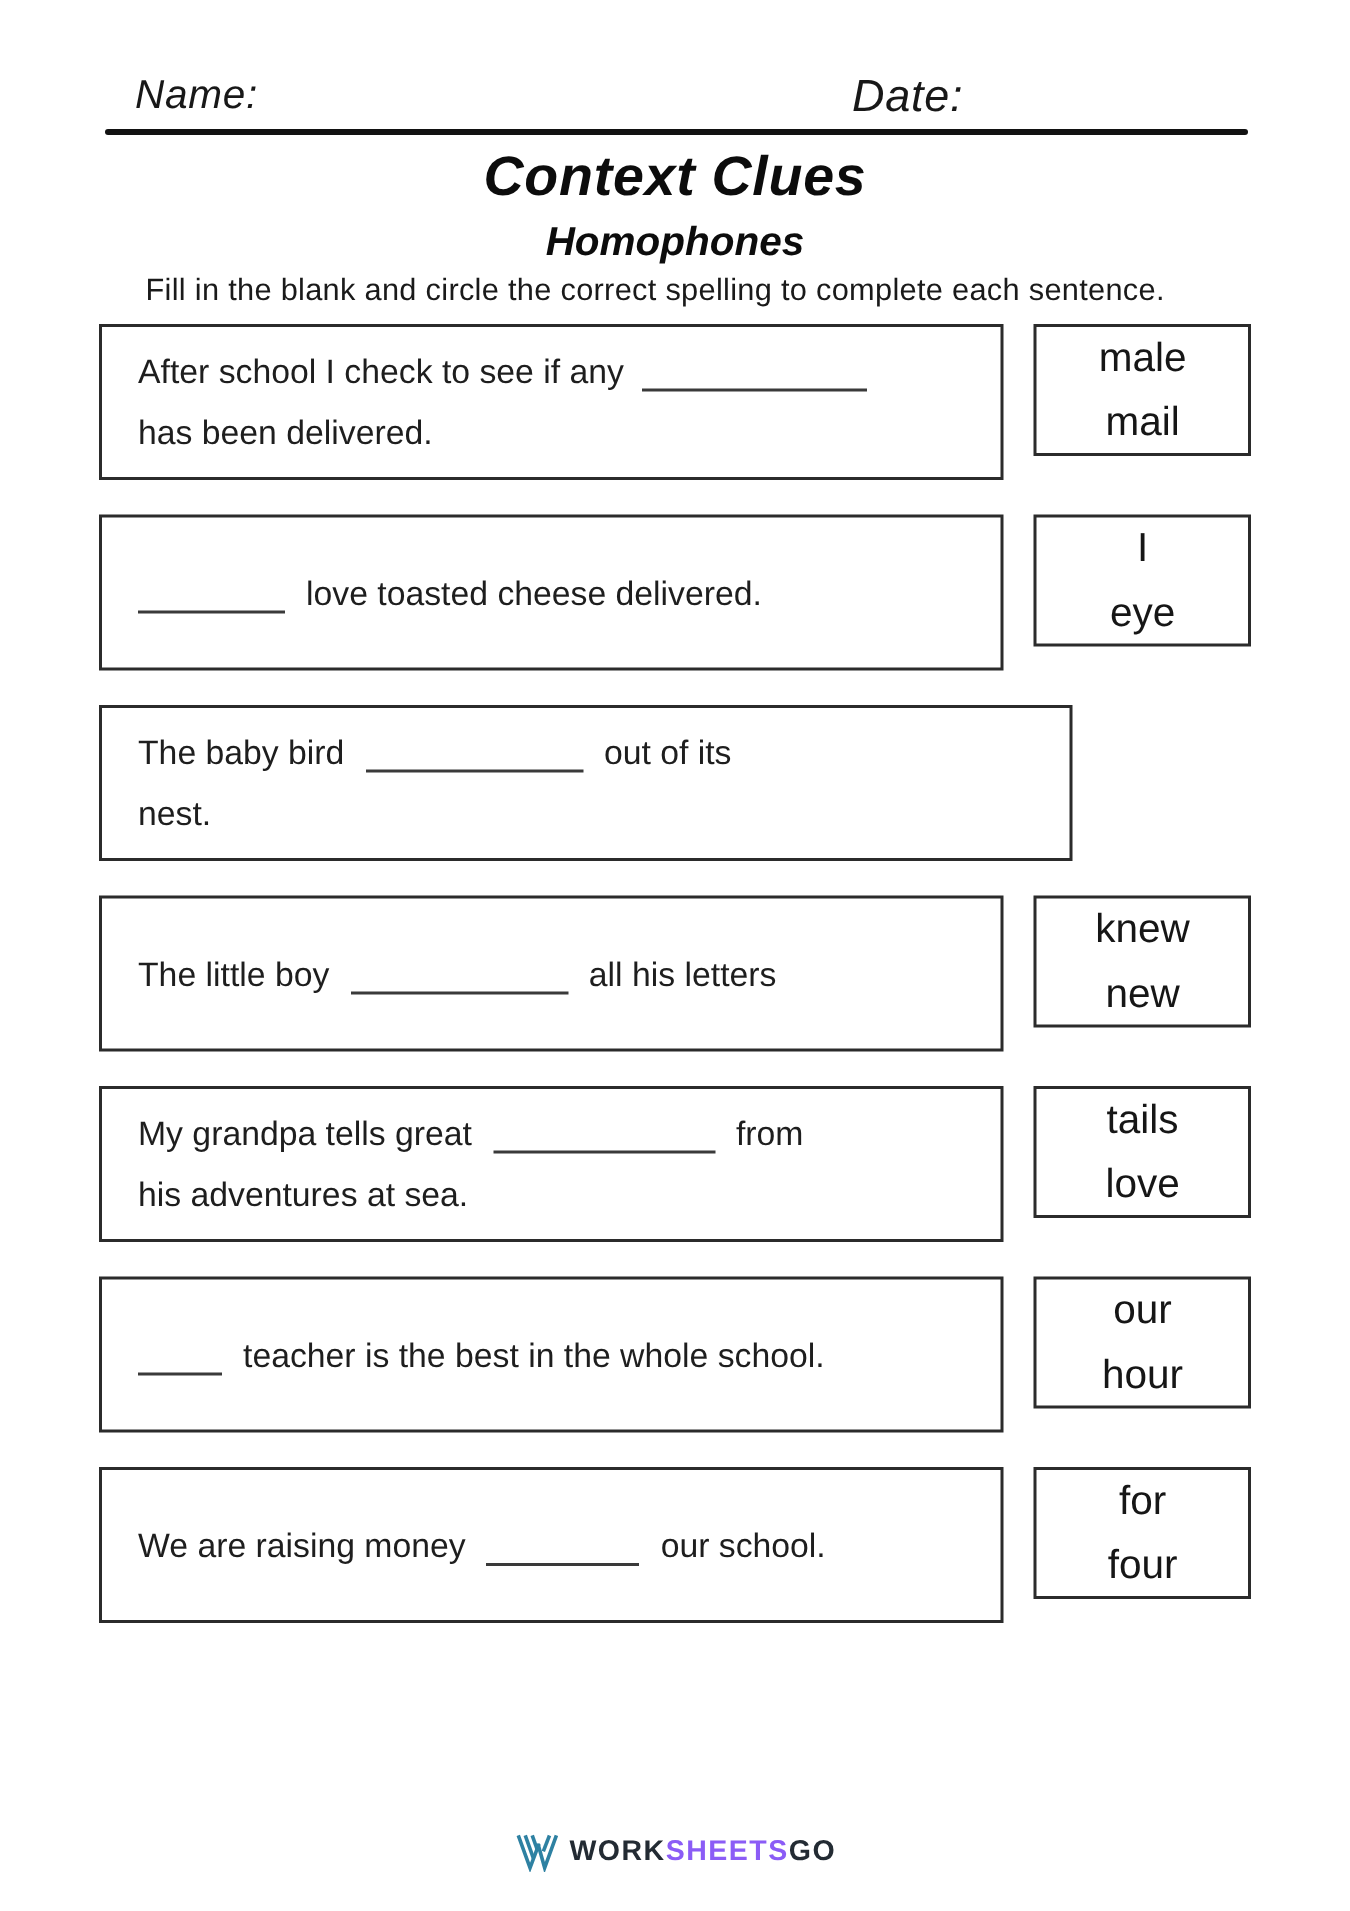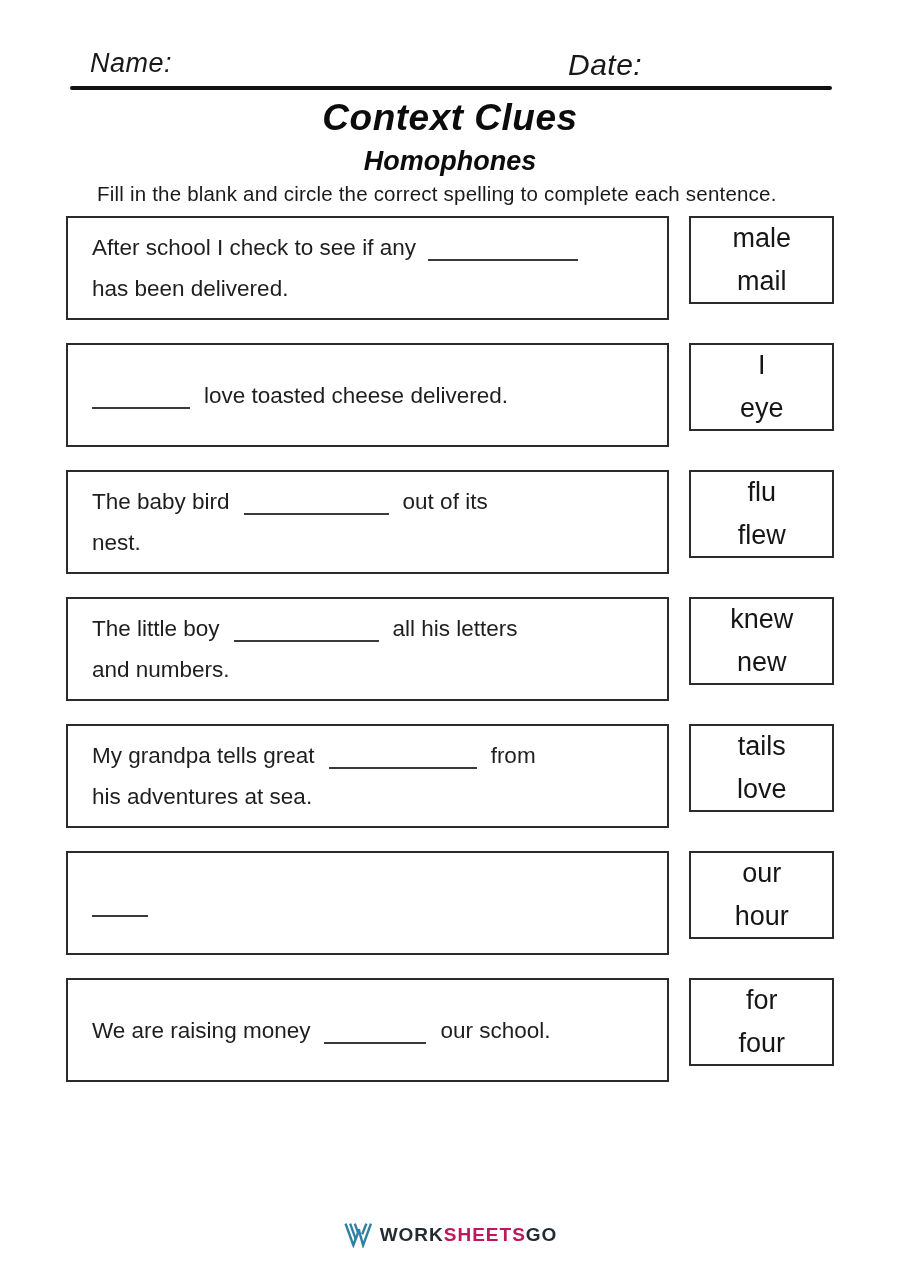--- a/index.html
+++ b/index.html
@@ -74,21 +74,21 @@
     text-align: center;
     font-size: 27px; line-height: 43px; color: #161616;
   }
 
   
   .footer {
     position: absolute; left: 0; right: 0; top: 1222px;
     display: flex; align-items: center; justify-content: center; gap: 7px;
   }
   .brand { font-size: 19px; font-weight: 700; letter-spacing: 1px; color: #232b33; }
-  .brand .accent { color: #be185d; }
+  .brand .accent { color: #8b5cf6; }
 </style>
 </head>
 <body>
 
 <div class="page">
 
   <div class="name-label">Name:</div>
   <div class="date-label">Date:</div>
   <div class="header-rule"></div>
 
@@ -117,30 +117,25 @@
         <div>I</div>
         <div>eye</div>
       </div>
     </div>
 
     <div class="row">
       <div class="sentence-box">
         <div class="line"><span>The baby bird</span><span class="blank mid b3"></span><span>out of its</span></div>
         <div class="line">nest.</div>
       </div>
-      <div class="choice-box">
-        <div>flu</div>
-        <div>flew</div>
-      </div>
     </div>
 
     <div class="row">
       <div class="sentence-box">
         <div class="line"><span>The little boy</span><span class="blank mid b4"></span><span>all his letters</span></div>
-        <div class="line">and numbers.</div>
       </div>
       <div class="choice-box">
         <div>knew</div>
         <div>new</div>
       </div>
     </div>
 
     <div class="row">
       <div class="sentence-box">
         <div class="line"><span>My grandpa tells great</span><span class="blank mid b5"></span><span>from</span></div>
@@ -148,21 +143,21 @@
       </div>
       <div class="choice-box">
         <div>tails</div>
         <div>love</div>
       </div>
     </div>
 
 
     <div class="row">
       <div class="sentence-box">
-        <div class="line"><span class="blank lead b7"></span></div>
+        <div class="line"><span class="blank lead b7"></span><span>teacher is the best in the whole school.</span></div>
       </div>
       <div class="choice-box">
         <div>our</div>
         <div>hour</div>
       </div>
     </div>
 
     <div class="row">
       <div class="sentence-box">
         <div class="line"><span>We are raising money</span><span class="blank mid b8"></span><span>our school.</span></div>

